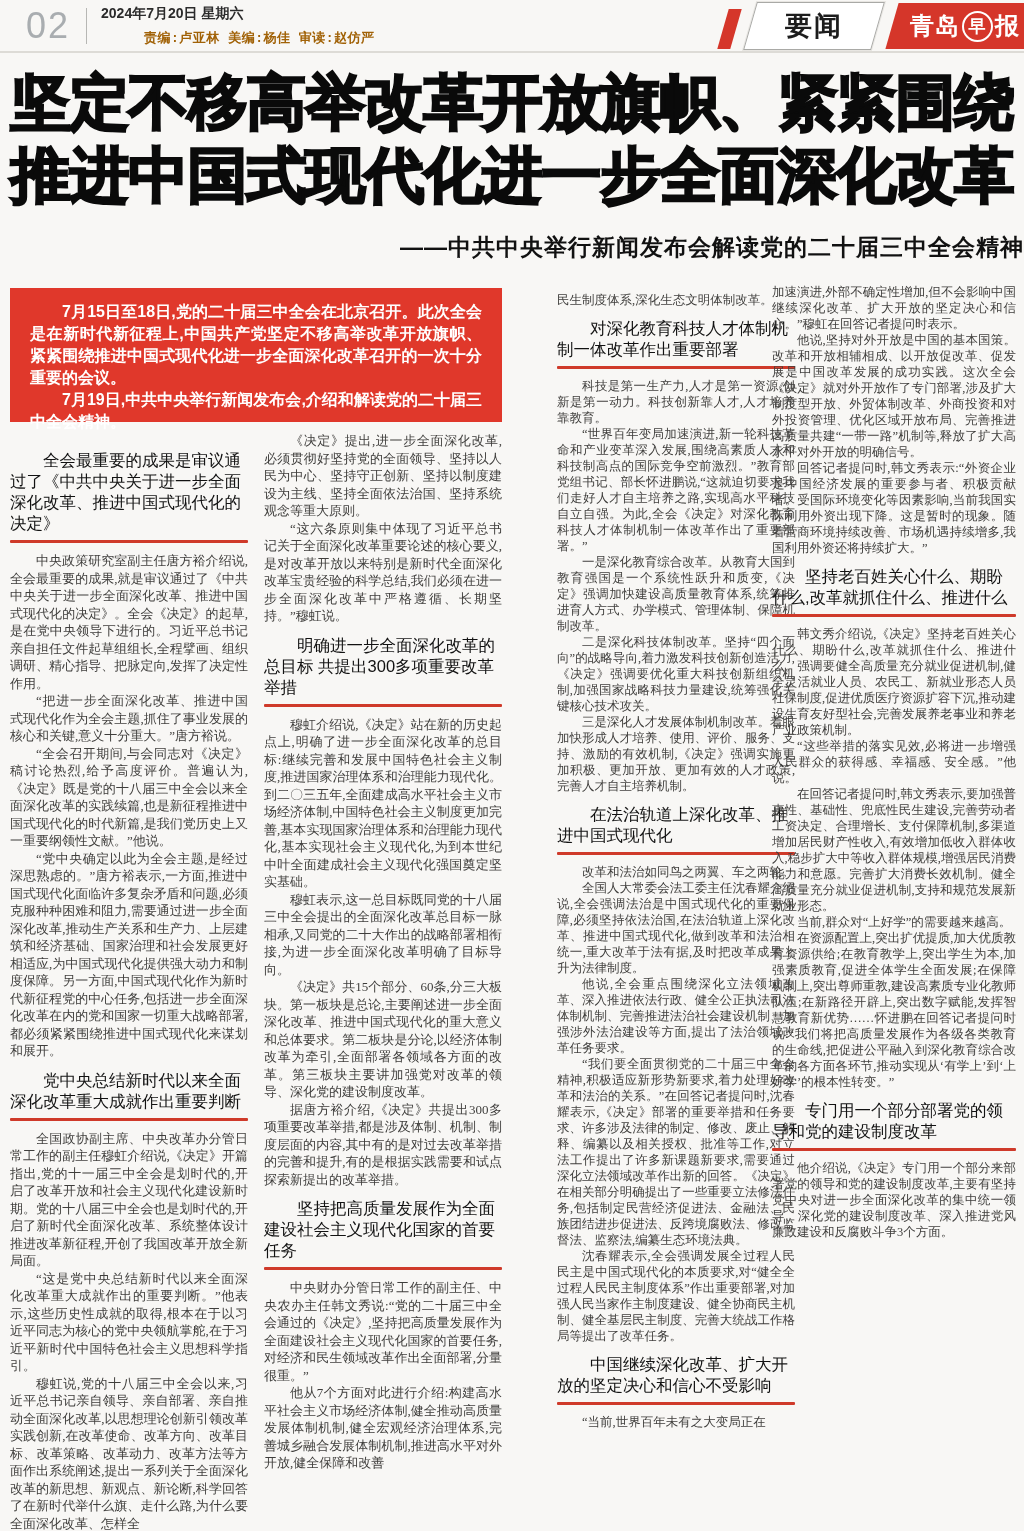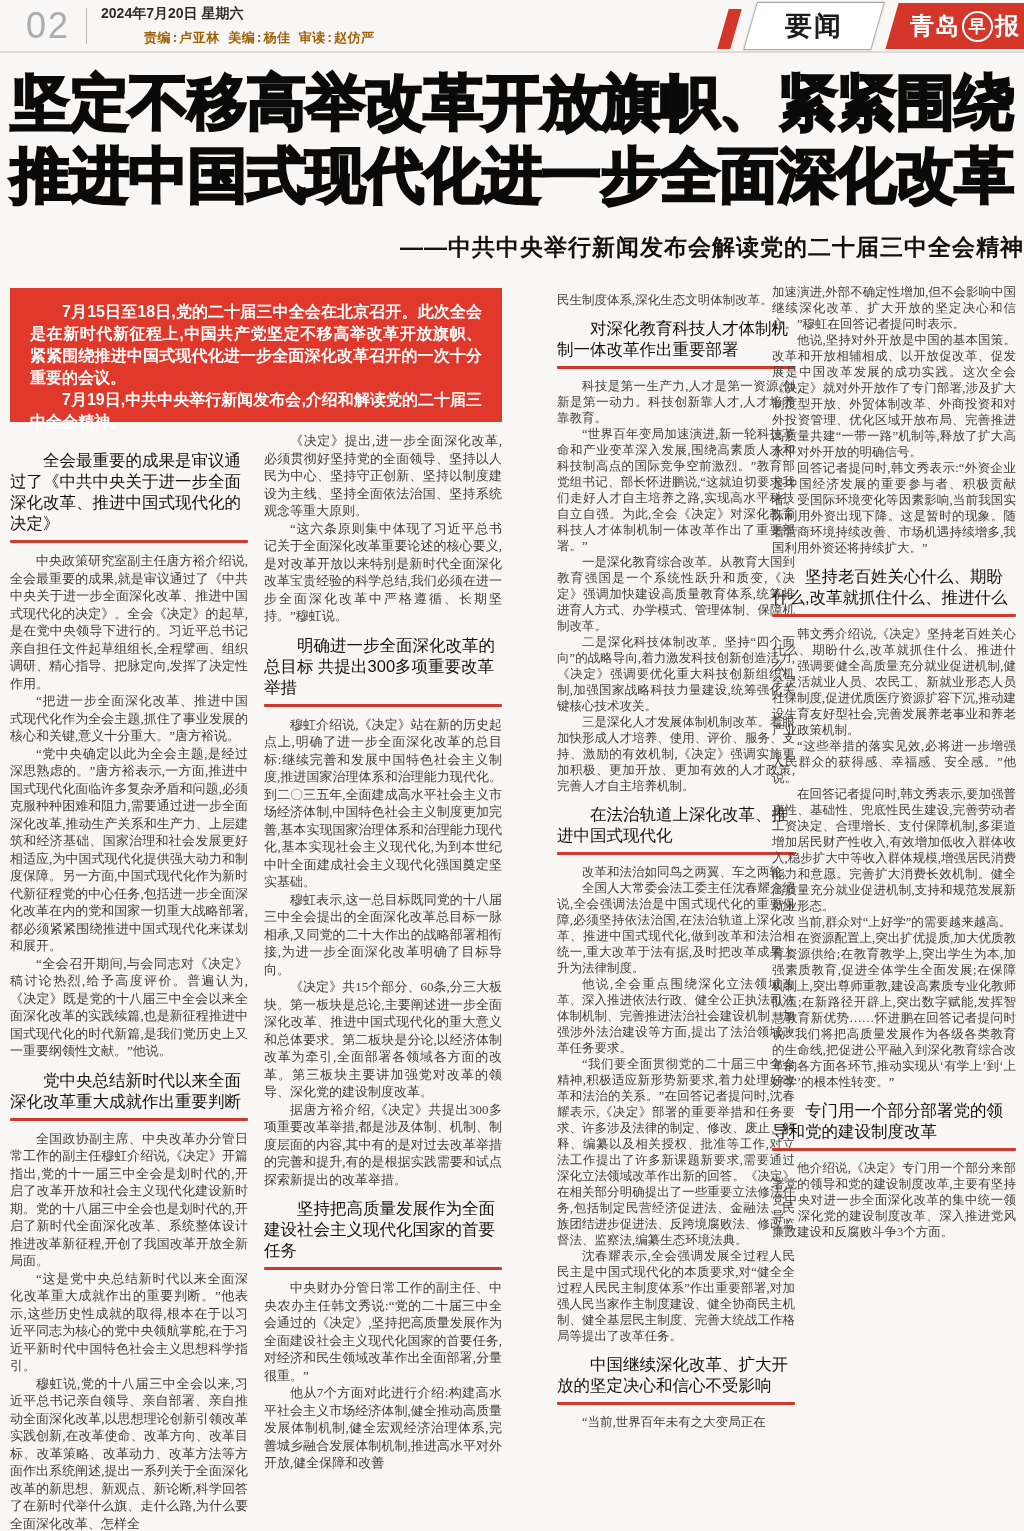--- a/index.html
+++ b/index.html
@@ -124,22 +124,22 @@
   <div class="lead-box">
       <p>7月15日至18日,党的二十届三中全会在北京召开。此次全会是在新时代新征程上,中国共产党坚定不移高举改革开放旗帜、紧紧围绕推进中国式现代化进一步全面深化改革召开的一次十分重要的会议。</p>
       <p>7月19日,中共中央举行新闻发布会,介绍和解读党的二十届三中全会精神。</p>
     </div>
 
   <div class="col col1">
       <h3>全会最重要的成果是审议通过了《中共中央关于进一步全面深化改革、推进中国式现代化的决定》</h3>
       <div class="redline"></div>
       <p>中央政策研究室副主任唐方裕介绍说,全会最重要的成果,就是审议通过了《中共中央关于进一步全面深化改革、推进中国式现代化的决定》。全会《决定》的起草,是在党中央领导下进行的。习近平总书记亲自担任文件起草组组长,全程擘画、组织调研、精心指导、把脉定向,发挥了决定性作用。</p>
       <p>“把进一步全面深化改革、推进中国式现代化作为全会主题,抓住了事业发展的核心和关键,意义十分重大。”唐方裕说。</p>
+      <p>“全会召开期间,与会同志对《决定》稿讨论热烈,给予高度评价。普遍认为,《决定》既是党的十八届三中全会以来全面深化改革的实践续篇,也是新征程推进中国式现代化的时代新篇,是我们党历史上又一重要纲领性文献。”他说。</p>
       <p>“党中央确定以此为全会主题,是经过深思熟虑的。”唐方裕表示,一方面,推进中国式现代化面临许多复杂矛盾和问题,必须克服种种困难和阻力,需要通过进一步全面深化改革,推动生产关系和生产力、上层建筑和经济基础、国家治理和社会发展更好相适应,为中国式现代化提供强大动力和制度保障。另一方面,中国式现代化作为新时代新征程党的中心任务,包括进一步全面深化改革在内的党和国家一切重大战略部署,都必须紧紧围绕推进中国式现代化来谋划和展开。</p>
-      <p>“全会召开期间,与会同志对《决定》稿讨论热烈,给予高度评价。普遍认为,《决定》既是党的十八届三中全会以来全面深化改革的实践续篇,也是新征程推进中国式现代化的时代新篇,是我们党历史上又一重要纲领性文献。”他说。</p>
       <h3>党中央总结新时代以来全面深化改革重大成就作出重要判断</h3>
       <div class="redline"></div>
       <p>全国政协副主席、中央改革办分管日常工作的副主任穆虹介绍说,《决定》开篇指出,党的十一届三中全会是划时代的,开启了改革开放和社会主义现代化建设新时期。党的十八届三中全会也是划时代的,开启了新时代全面深化改革、系统整体设计推进改革新征程,开创了我国改革开放全新局面。</p>
       <p>“这是党中央总结新时代以来全面深化改革重大成就作出的重要判断。”他表示,这些历史性成就的取得,根本在于以习近平同志为核心的党中央领航掌舵,在于习近平新时代中国特色社会主义思想科学指引。</p>
       <p>穆虹说,党的十八届三中全会以来,习近平总书记亲自领导、亲自部署、亲自推动全面深化改革,以思想理论创新引领改革实践创新,在改革使命、改革方向、改革目标、改革策略、改革动力、改革方法等方面作出系统阐述,提出一系列关于全面深化改革的新思想、新观点、新论断,科学回答了在新时代举什么旗、走什么路,为什么要全面深化改革、怎样全</p>
     </div>
   <div class="col col2">
       <p>《决定》提出,进一步全面深化改革,必须贯彻好坚持党的全面领导、坚持以人民为中心、坚持守正创新、坚持以制度建设为主线、坚持全面依法治国、坚持系统观念等重大原则。</p>
       <p>“这六条原则集中体现了习近平总书记关于全面深化改革重要论述的核心要义,是对改革开放以来特别是新时代全面深化改革宝贵经验的科学总结,我们必须在进一步全面深化改革中严格遵循、长期坚持。”穆虹说。</p>
       <h3>明确进一步全面深化改革的总目标 共提出300多项重要改革举措</h3>

